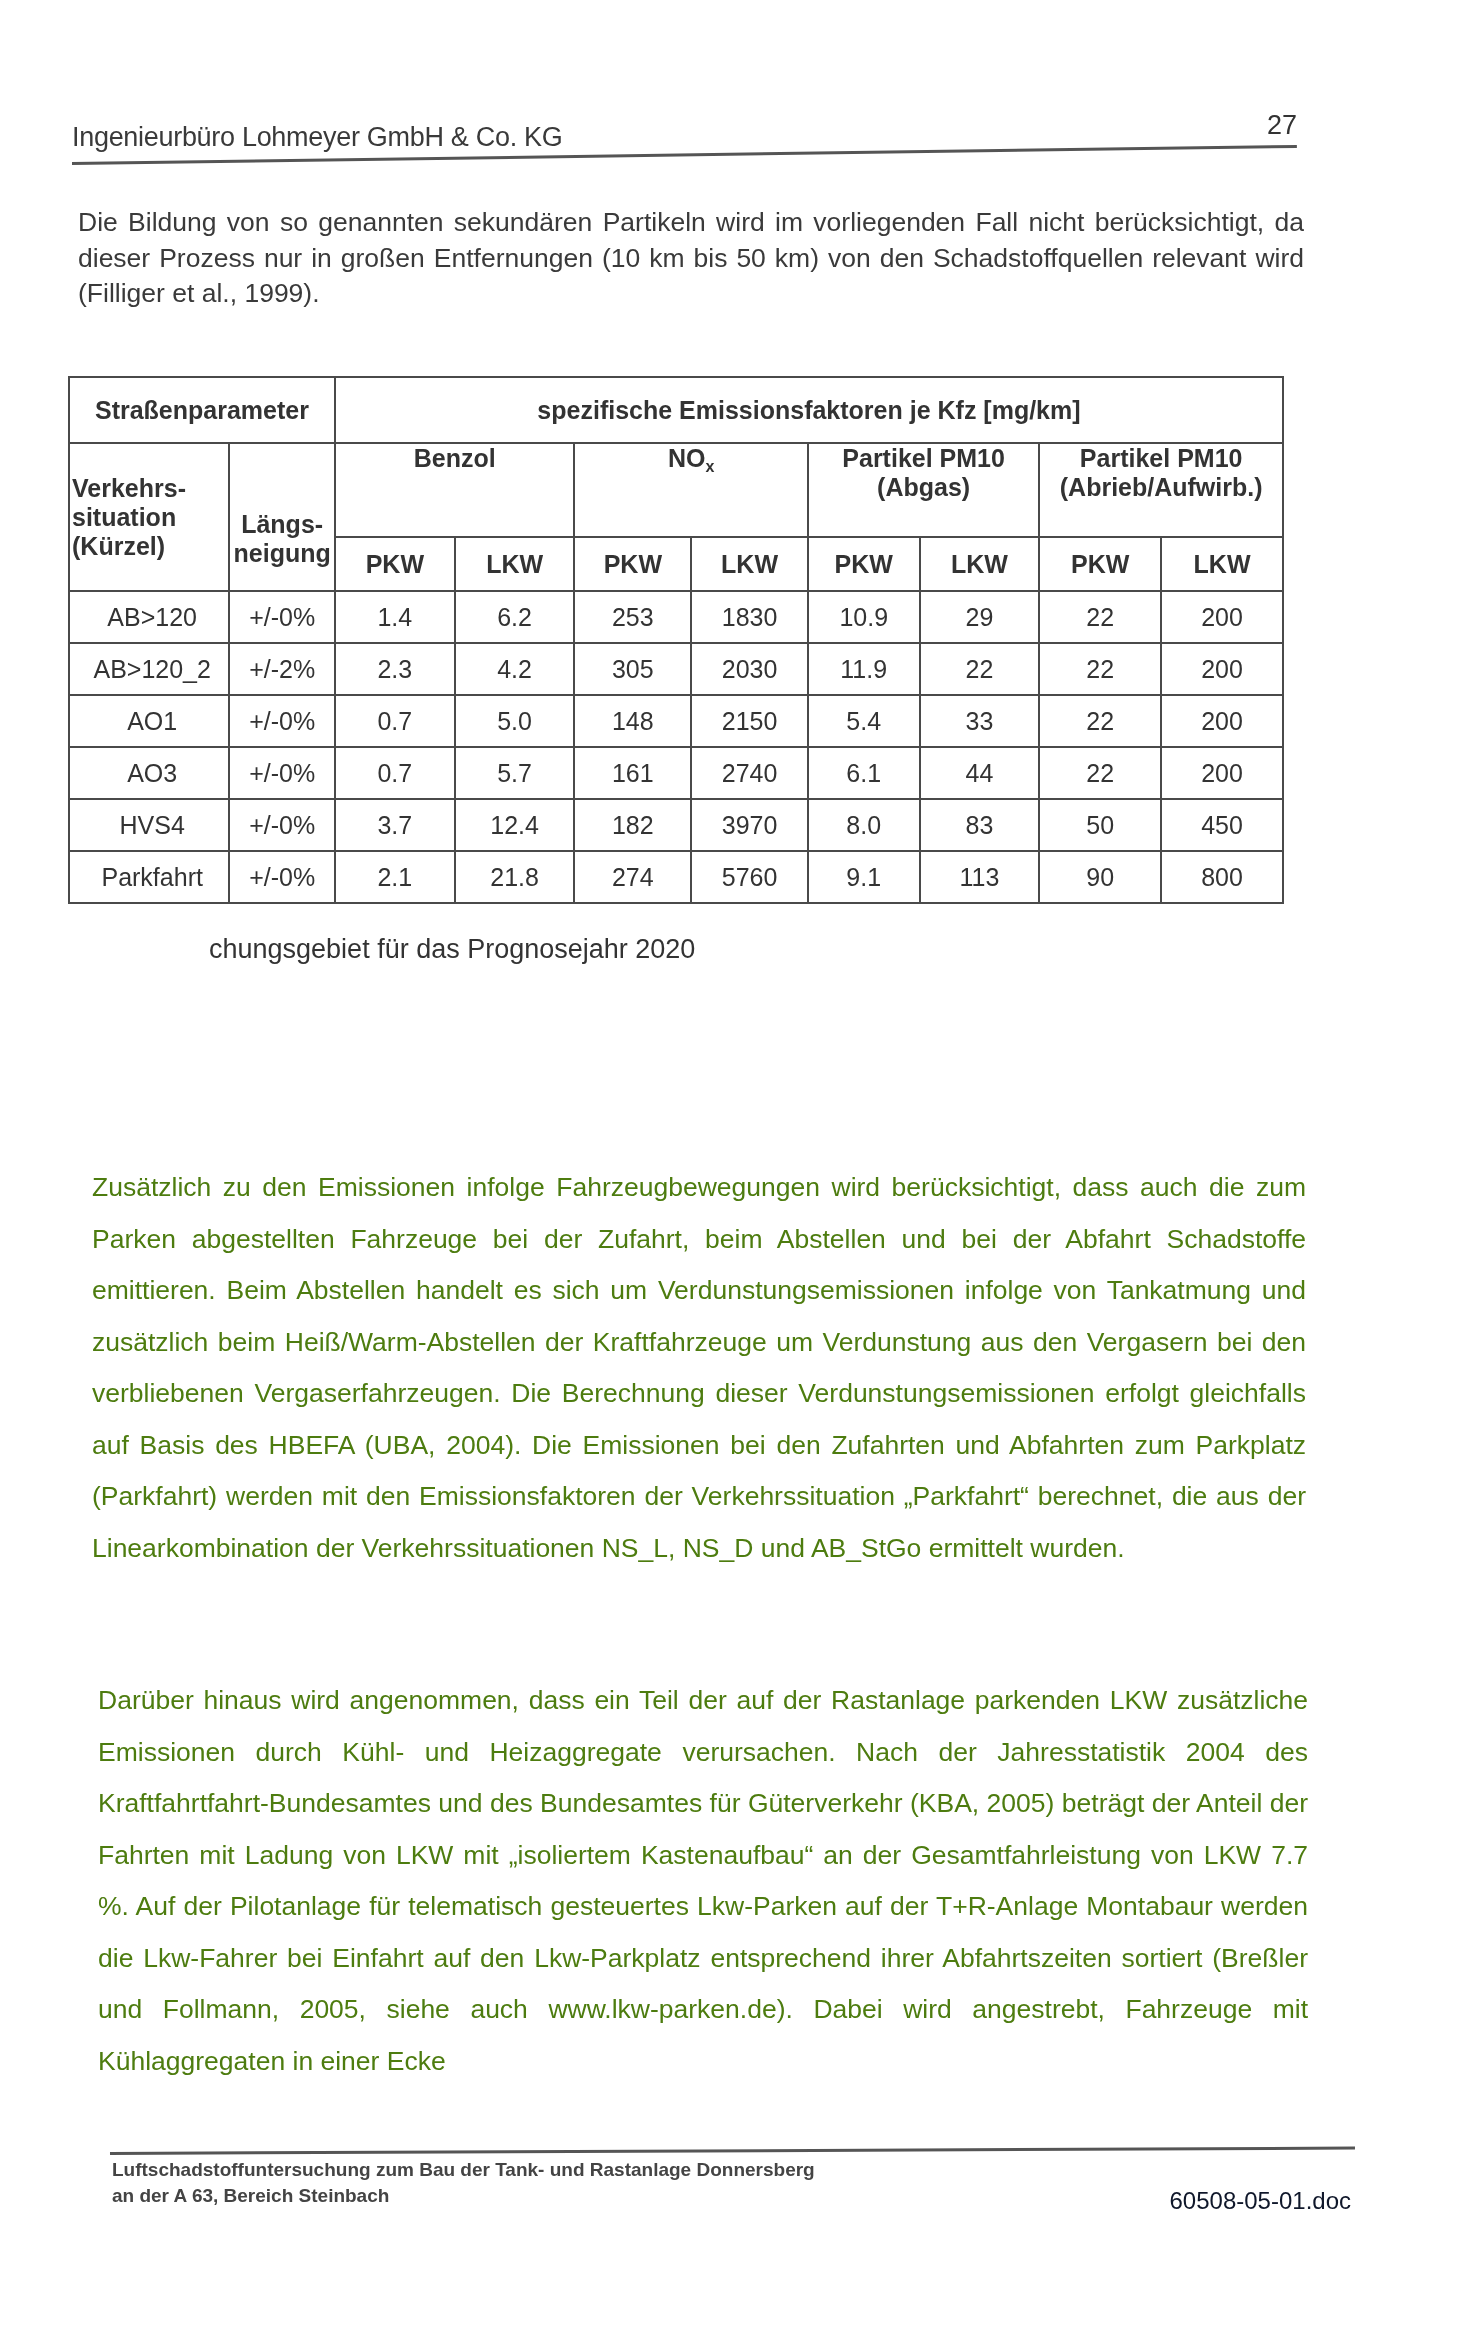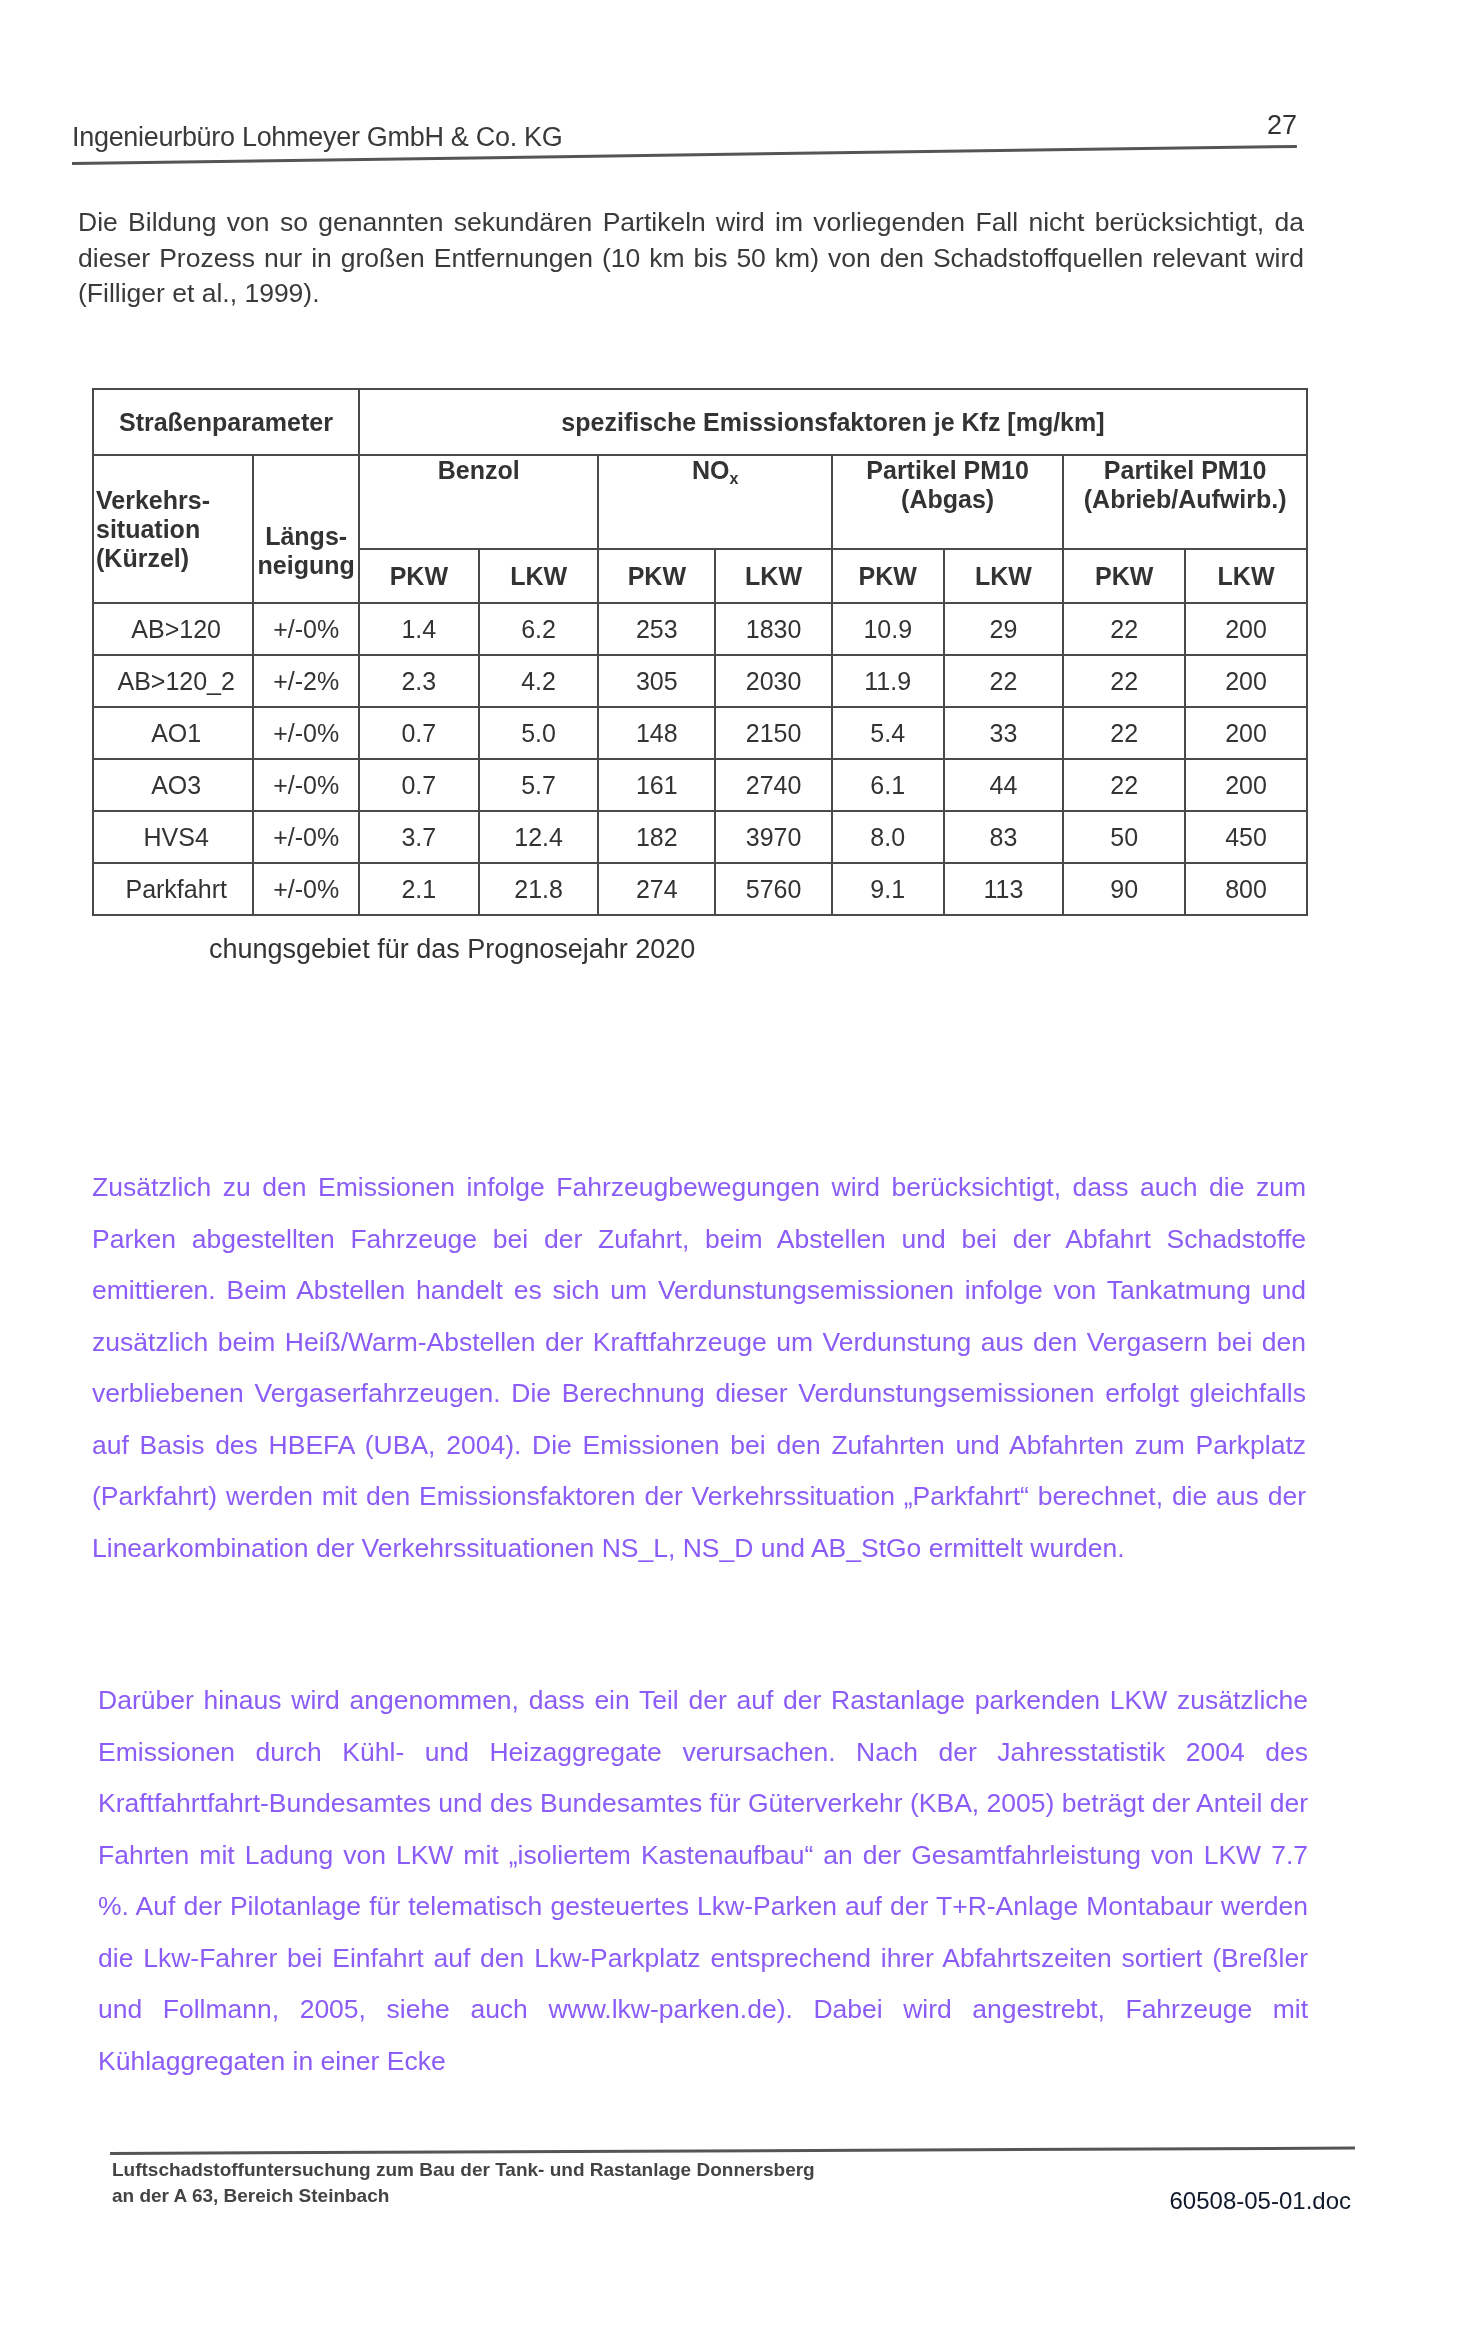--- a/index.html
+++ b/index.html
@@ -8,25 +8,25 @@
     font-family: "Liberation Sans", "DejaVu Sans", sans-serif; color: #2e2e2e;
   }
   .page { position: absolute; left: 0; top: 0; width: 1469px; height: 2326px; }
 
   
   .hdr { position: absolute; left: 72px; top: 110px; width: 1225px; height: 50px; }
   .hdr-company { position: absolute; left: 0; top: 12px; font-size: 27px; color: #3a3a3a; letter-spacing: -0.3px; }
   .hdr-page { position: absolute; right: 0; top: 0; font-size: 27px; color: #333; }
   .hdr-rule { position: absolute; left: 0; top: 52px; width: 1225px; height: 3px; background: #555; transform: rotate(-0.8deg); transform-origin: left center; }
 
-  .para { position: absolute; left: 78px; width: 1226px; font-size: 26.5px; line-height: 35.5px; text-align: justify; color: #8b5cf6; }
+  .para { position: absolute; left: 78px; width: 1226px; font-size: 26.5px; line-height: 35.5px; text-align: justify; color: #4d7c0f; }
   .para.top { top: 205px; font-weight: normal; color: #3a3a3a; }
 
   
-  table.emi { position: absolute; left: 68px; top: 388px; width: 1216px; border-collapse: collapse; font-size: 25px; color: #333; margin-left: 24px; }
+  table.emi { position: absolute; left: 68px; top: 376px; width: 1216px; border-collapse: collapse; font-size: 25px; color: #333; }
   table.emi td, table.emi th { border: 2px solid #4a4a4a; text-align: center; padding: 0; }
   table.emi th { font-weight: bold; }
   .h1 th { height: 64px; }
   .h2 th { height: 92px; vertical-align: top; padding-top: 6px; }
   .h3 th { height: 52px; font-weight: normal; }
   .h2 th.vs { vertical-align: middle; }
   table.emi td { height: 50px; }
   table.emi td.left { text-align: center; padding-left: 6px; }
   .sub { font-size: 16px; vertical-align: -5px; }
 

